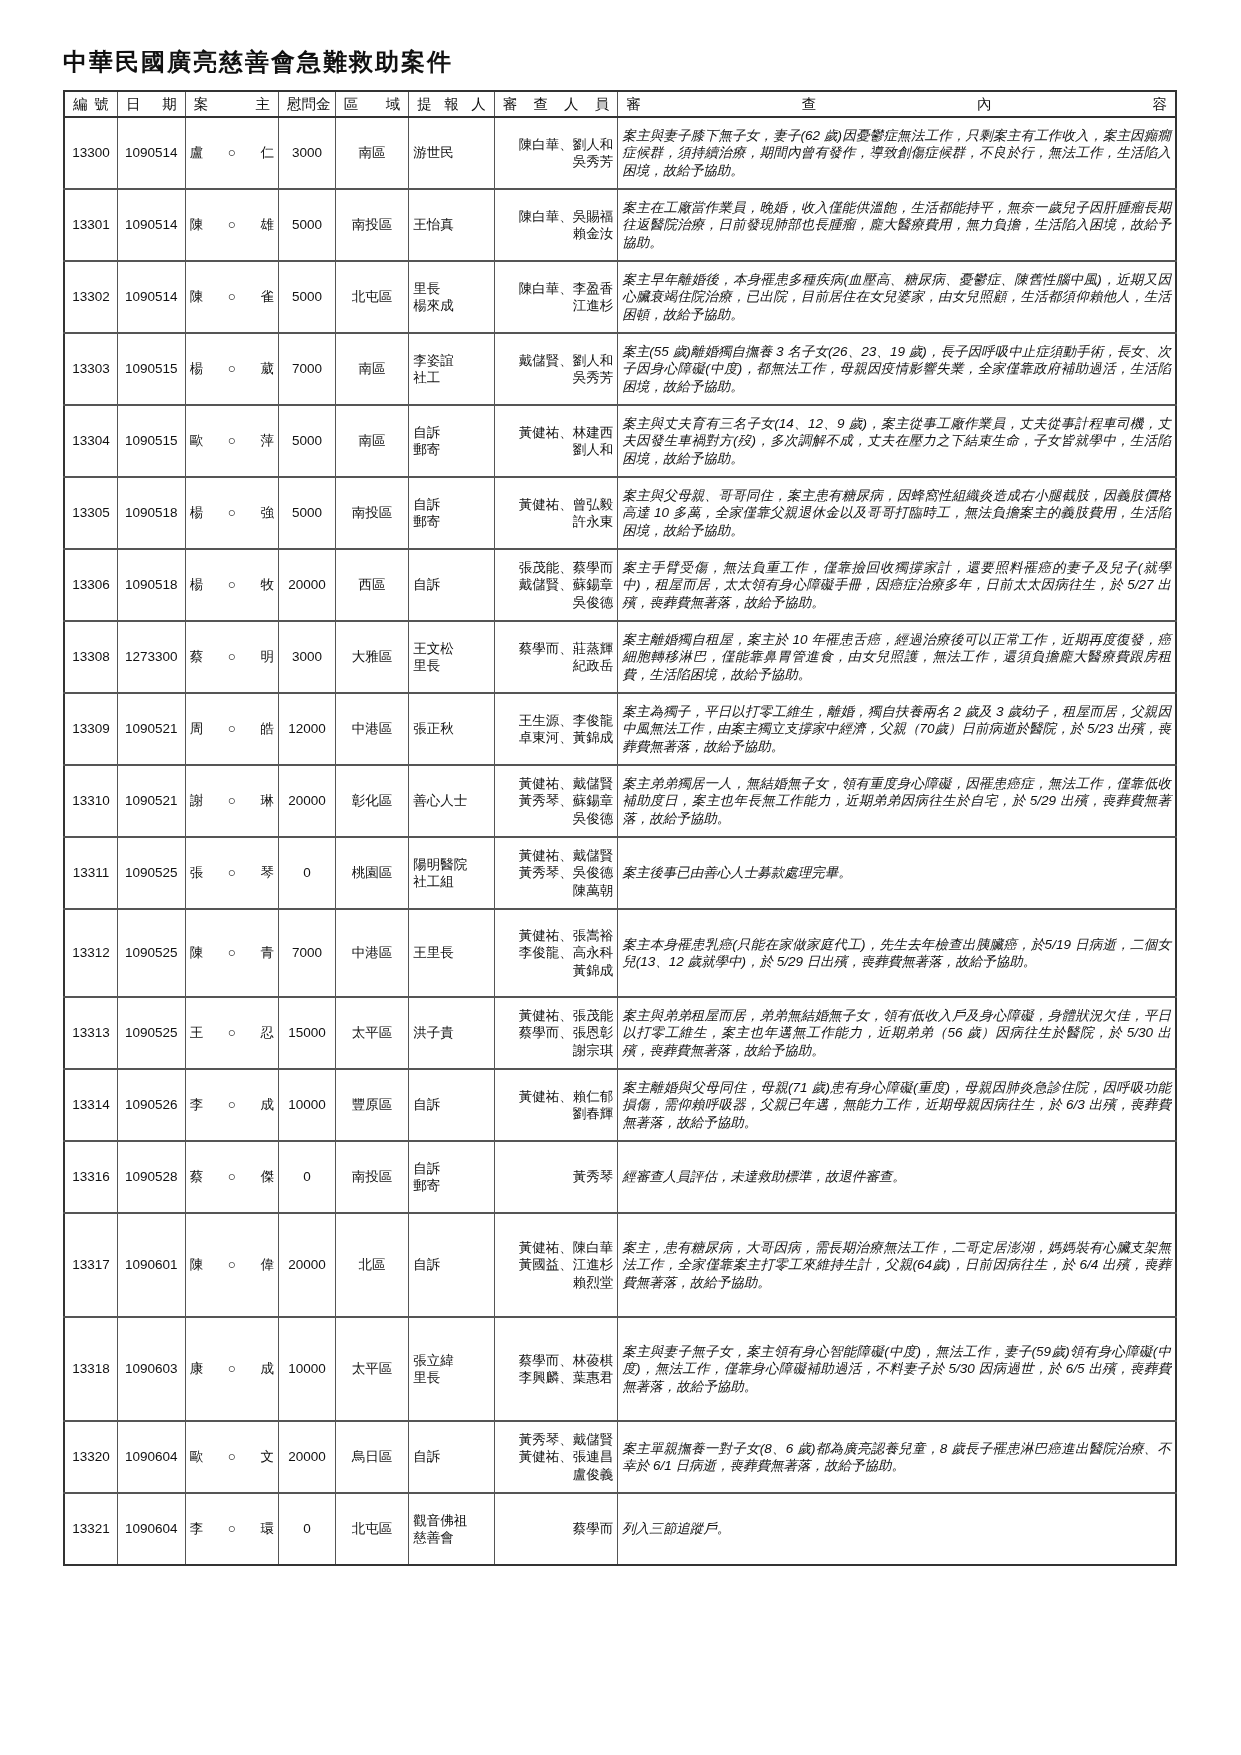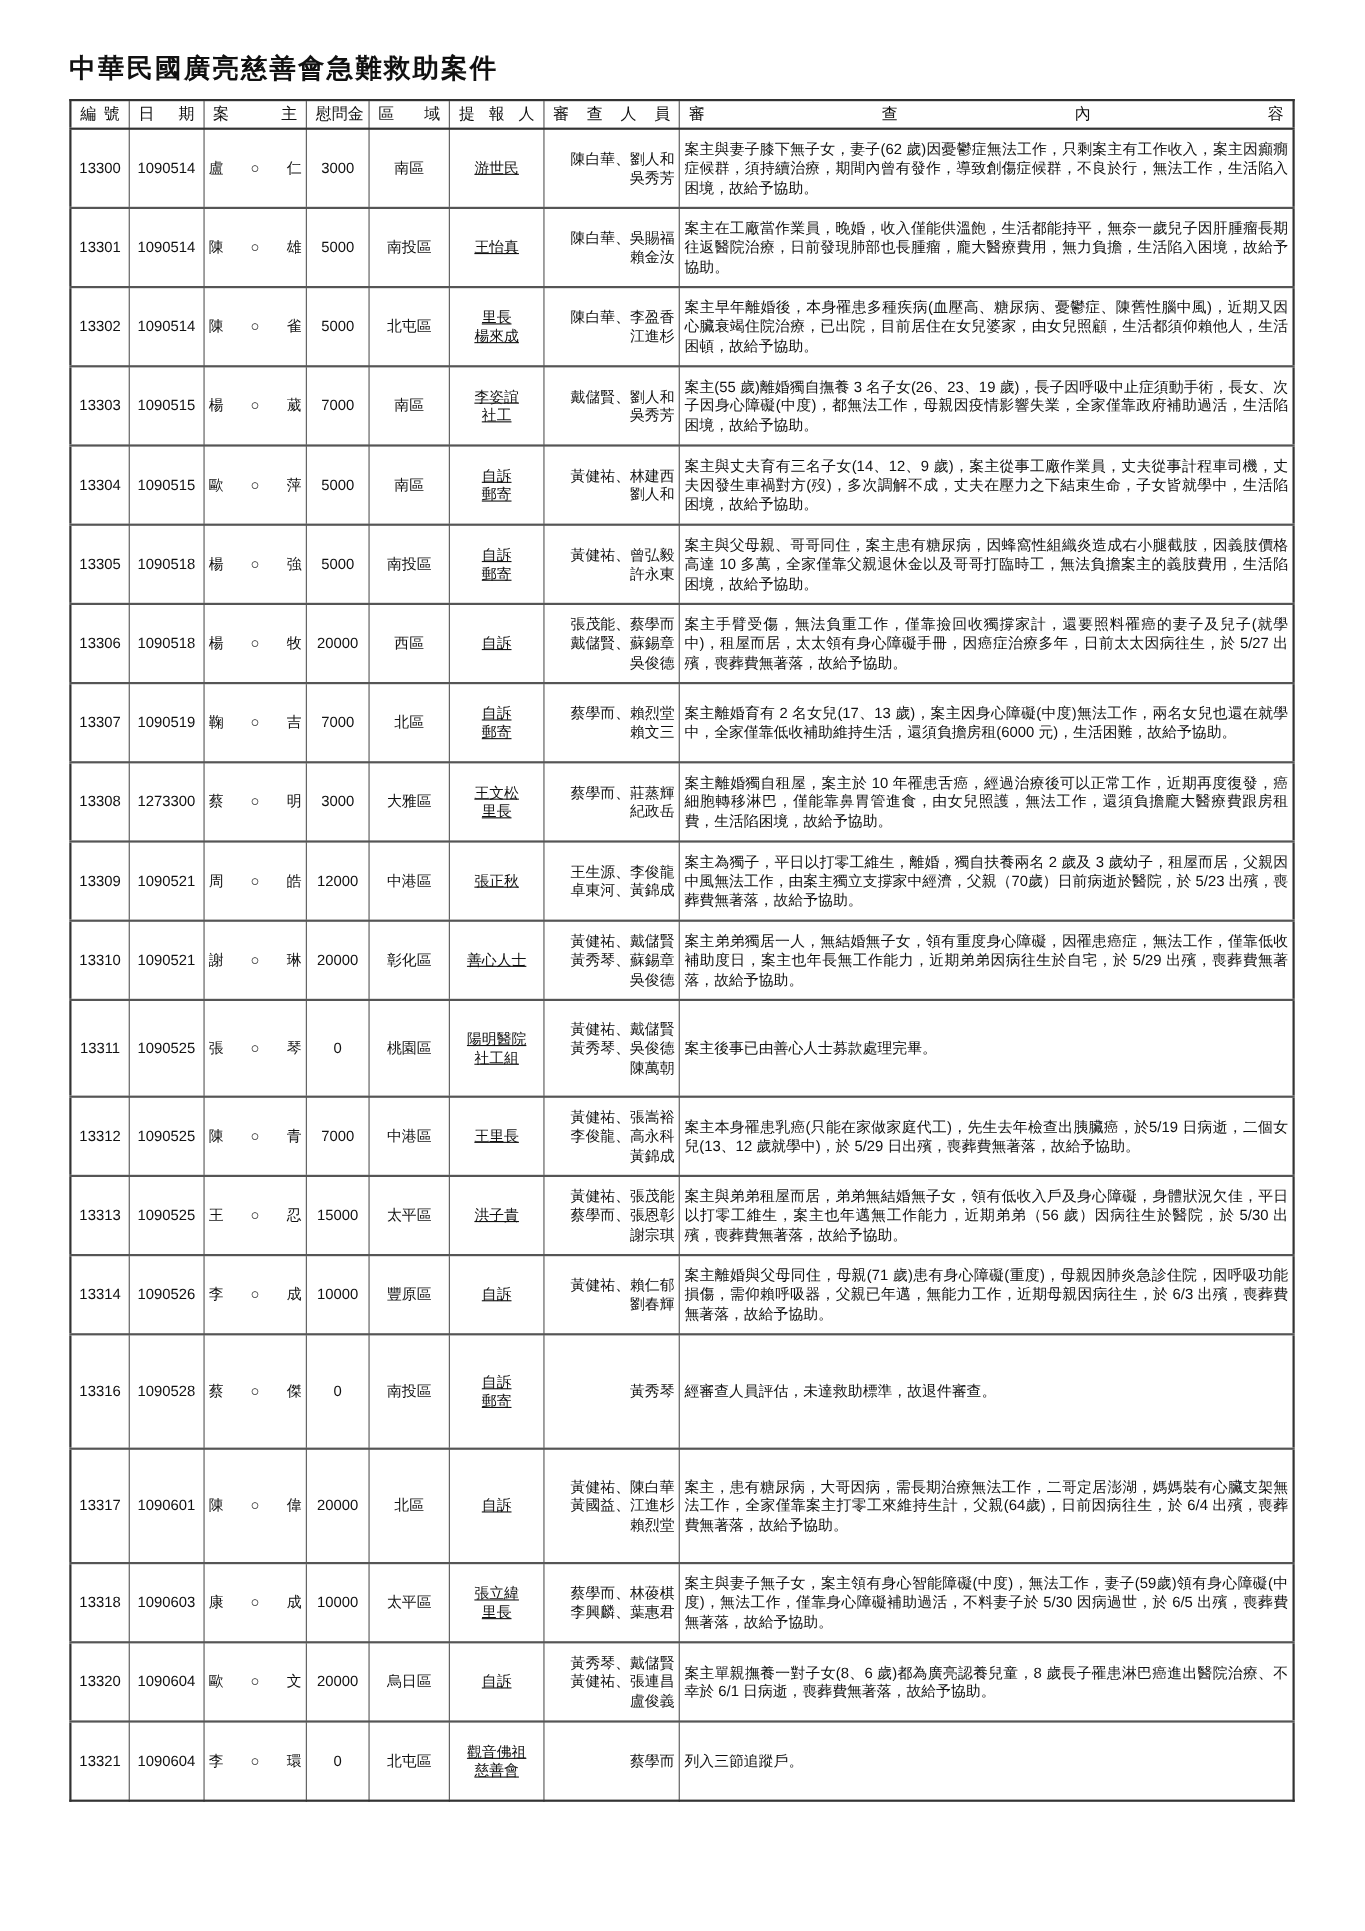--- a/index.html
+++ b/index.html
@@ -50,26 +50,27 @@
     margin-top:32px;
   }
   .case-table tbody td{height:66px;}
   .col-id, .col-date, .col-amount, .col-region{text-align:center;}
   .col-name{
     text-align:justify;
     text-align-last:justify;
     padding:2px 8px;
     white-space:pre;
   }
-  .col-reporter{text-align:center;white-space:pre-line;text-decoration:underline;}
+  .col-reporter{text-align:left;white-space:pre-line;}
   .col-reviewers{text-align:right;white-space:pre-line;padding-left:3px;padding-right:1px;}
   .col-content{
     text-align:justify;
     padding:2px 5px 2px 5px;
     vertical-align:middle;
+    font-style:italic;
   }
   
   tbody tr:nth-child(12) td{height:82px;}
   tbody tr:nth-child(16) td{height:98px;}
   tbody tr:nth-child(17) td{height:98px;}
   tbody tr:nth-child(22) td{height:94px;}
   tbody tr:nth-child(23) td{height:88px;}
 </style>
 </head>
 <body>
@@ -177,32 +178,20 @@
           <td class="col-name">楊 ○ 牧</td>
           <td class="col-amount">20000</td>
           <td class="col-region">西區</td>
           <td class="col-reporter">自訴</td>
           <td class="col-reviewers">張茂能、蔡學而
 戴儲賢、蘇錫章
 吳俊德</td>
           <td class="col-content">案主手臂受傷，無法負重工作，僅靠撿回收獨撐家計，還要照料罹癌的妻子及兒子(就學中)，租屋而居，太太領有身心障礙手冊，因癌症治療多年，日前太太因病往生，於 5/27 出殯，喪葬費無著落，故給予協助。</td>
         </tr>
         <tr>
-          <td class="col-id">13307</td>
-          <td class="col-date">1090519</td>
-          <td class="col-name">鞠 ○ 吉</td>
-          <td class="col-amount">7000</td>
-          <td class="col-region">北區</td>
-          <td class="col-reporter">自訴
-郵寄</td>
-          <td class="col-reviewers">蔡學而、賴烈堂
-賴文三</td>
-          <td class="col-content">案主離婚育有 2 名女兒(17、13 歲)，案主因身心障礙(中度)無法工作，兩名女兒也還在就學中，全家僅靠低收補助維持生活，還須負擔房租(6000 元)，生活困難，故給予協助。</td>
-        </tr>
-        <tr>
           <td class="col-id">13308</td>
           <td class="col-date">1273300</td>
           <td class="col-name">蔡 ○ 明</td>
           <td class="col-amount">3000</td>
           <td class="col-region">大雅區</td>
           <td class="col-reporter">王文松
 里長</td>
           <td class="col-reviewers">蔡學而、莊蒸輝
 紀政岳</td>
           <td class="col-content">案主離婚獨自租屋，案主於 10 年罹患舌癌，經過治療後可以正常工作，近期再度復發，癌細胞轉移淋巴，僅能靠鼻胃管進食，由女兒照護，無法工作，還須負擔龐大醫療費跟房租費，生活陷困境，故給予協助。</td>

